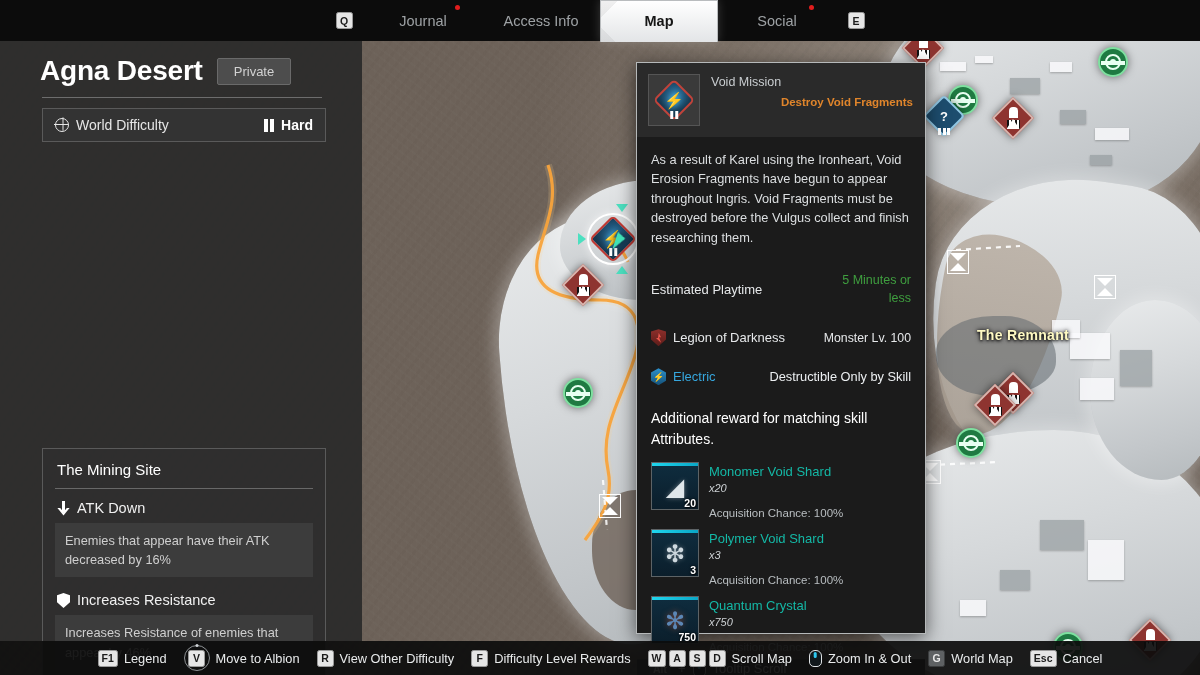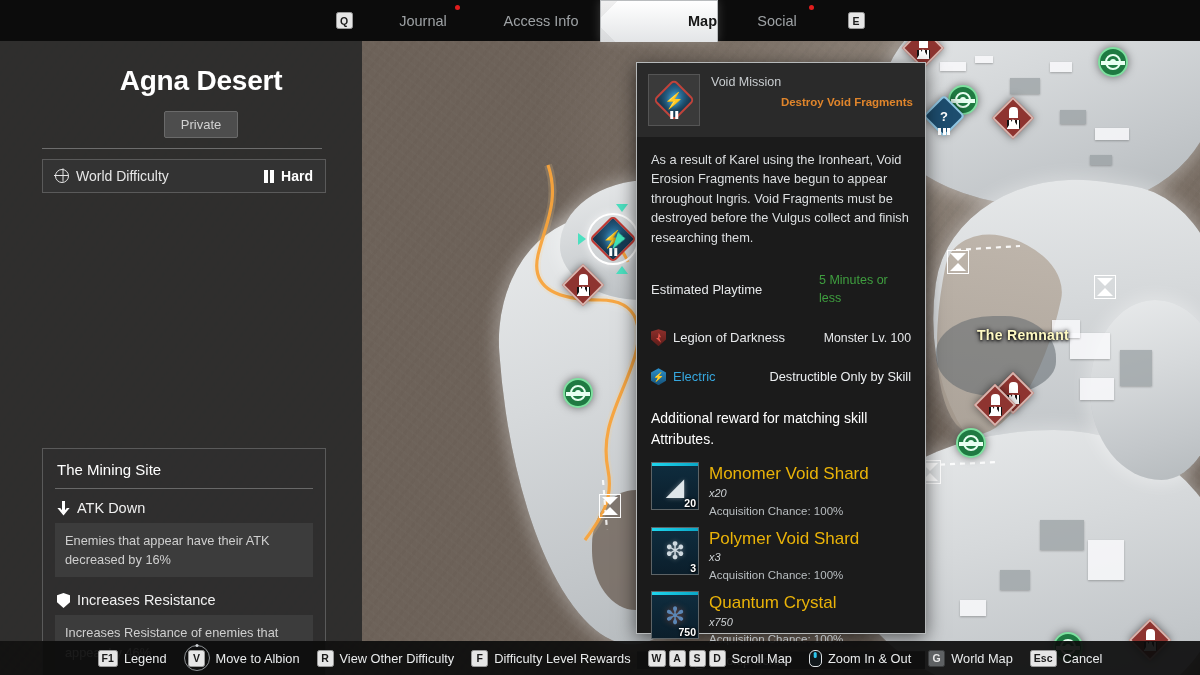--- a/index.html
+++ b/index.html
@@ -186,40 +186,40 @@
     display: flex; align-items: center; justify-content: center;
     color: #9ea2a5; font-size: 14.5px; cursor: pointer;
   }
   .navtab.active {
     color: #161616; font-weight: 700;
     background:
       linear-gradient(135deg, rgba(0,0,0,.06) 0 12px, transparent 12px 24px),
       linear-gradient(45deg, rgba(0,0,0,.05) 0 10px, transparent 10px 22px),
       linear-gradient(180deg,#ffffff 0%, #e3e5e7 100%);
     border: 1px solid #b9bcbe; border-bottom: none;
-    height: 42px; box-shadow: 0 0 10px rgba(255,255,255,.18); justify-content: flex-end;
+    height: 42px; box-shadow: 0 0 10px rgba(255,255,255,.18);
   }
   .navtab .dot {
     position: absolute; top: 5px; right: 22px;
     width: 5px; height: 5px; border-radius: 50%; background: #e11d1d;
   }
   .keycap {
     display: inline-flex; align-items: center; justify-content: center;
     min-width: 17px; height: 17px; padding: 0 3px;
     background: #e6e6e6; color: #1b1b1b;
     font-size: 10.5px; font-weight: 700; border-radius: 2.5px;
     border: 1px solid #9a9a9a; font-family: "Liberation Sans", sans-serif;
   }
   .keycap.dark { background: #5e6163; color: #e8e8e8; border-color: #3b3d3e; }
   .navkey { width: 40px; display: flex; justify-content: center; }
 
   
   #leftpanel { position: absolute; left: 0; top: 41px; width: 362px;
                height: 600px; background: rgba(42,42,42,.93); z-index: 20; }
-  #title-row { display: flex; align-items: center; gap: 14px; padding: 24px 0 0 40px; flex-direction: column; }
+  #title-row { display: flex; align-items: center; gap: 14px; padding: 14px 0 0 40px; }
   #page-title { color: #fff; font-size: 28px; font-weight: 700; letter-spacing: -.2px; }
   #private-btn {
     background: #4d4d4d; border: 1px solid #6a6a6a; border-radius: 2px;
     color: #d2d2d2; font-size: 13px; padding: 5px 16px; cursor: pointer;
   }
   #title-divider { margin: 10px 40px 0 42px; height: 1px; background: #6d6d6d; }
   #difficulty-row {
     margin: 10px 36px 0 42px; height: 34px; background: #333;
     border: 1px solid #5a5a5a; display: flex; align-items: center;
     justify-content: space-between; padding: 0 12px; cursor: pointer;
@@ -314,21 +314,21 @@
     color: #dcdfe1; font-size: 12.8px; line-height: 1.52;
     padding: 13px 14px 14px;
   }
   .tt-sep { height: 1px; background: #3d3d3d; margin: 0 12px; }
   .tt-row {
     display: flex; align-items: center; justify-content: space-between;
     padding: 11px 14px;
   }
   .tt-row .k { display: flex; align-items: center; gap: 7px;
                color: #e6e8ea; font-size: 13px; }
-  .tt-row .v { color: #e6e8ea; font-size: 12.3px; text-align: left; }
+  .tt-row .v { color: #e6e8ea; font-size: 12.3px; text-align: right; }
   .tt-row .v.green { color: #3f9e3f; font-size: 12.5px; max-width: 92px;
                      line-height: 1.4; }
   .tt-row .k.electric { color: #36a7de; font-size: 13px; }
   .tt-row .v.wide { font-size: 12.8px; color: #eceff1; }
   .ico-legion {
     width: 15px; height: 17px;
     background: linear-gradient(180deg,#8e2f2b,#5e1d1a);
     clip-path: polygon(50% 0,100% 14%,100% 60%,50% 100%,0 60%,0 14%);
     position: relative; display: flex; align-items: center; justify-content: center;
   }
@@ -364,23 +364,23 @@
     text-shadow: 0 0 3px #000, 1px 1px 2px #000;
   }
   .rw-icon .gem {
     position: absolute; left: 50%; top: 52%; transform: translate(-50%,-50%);
     font-size: 24px; line-height: 1;
   }
   .rw-icon .gem.g1 { color: #dfe6ea; text-shadow: 0 0 5px rgba(255,255,255,.35); }
   .rw-icon .gem.g2 { color: #cfd9df; text-shadow: 0 0 5px rgba(255,255,255,.35); }
   .rw-icon .gem.g3 { color: #5b86b5; text-shadow: 0 0 6px rgba(200,90,60,.6); }
   .rw-text { flex: 1; min-width: 0; padding-top: 1px; }
-  .rw-name { color: #eab308; font-size: 17px; line-height: 1.35; }
+  .rw-name { color: #14b8a6; font-size: 13px; line-height: 1.35; }
   .rw-qty { color: #cdd1d4; font-size: 11px; font-style: italic; line-height: 1.4; }
-  .rw-chance { color: #b9bec1; font-size: 11.5px; margin-top: 3px; }
+  .rw-chance { color: #b9bec1; font-size: 11.5px; margin-top: 11px; }
   #tt-foot {
     margin-top: auto; height: 33px; background: #3a3a3a;
     border-top: 1px solid #4e4e4e;
     display: flex; align-items: center; gap: 7px; padding: 0 12px;
     color: #e8eaec; font-size: 13px;
   }
   .mouse-icon {
     width: 13px; height: 17px; border-radius: 6px 6px 5px 5px;
     border: 1.6px solid #dfe3e6; position: relative; background: #11181c;
   }

